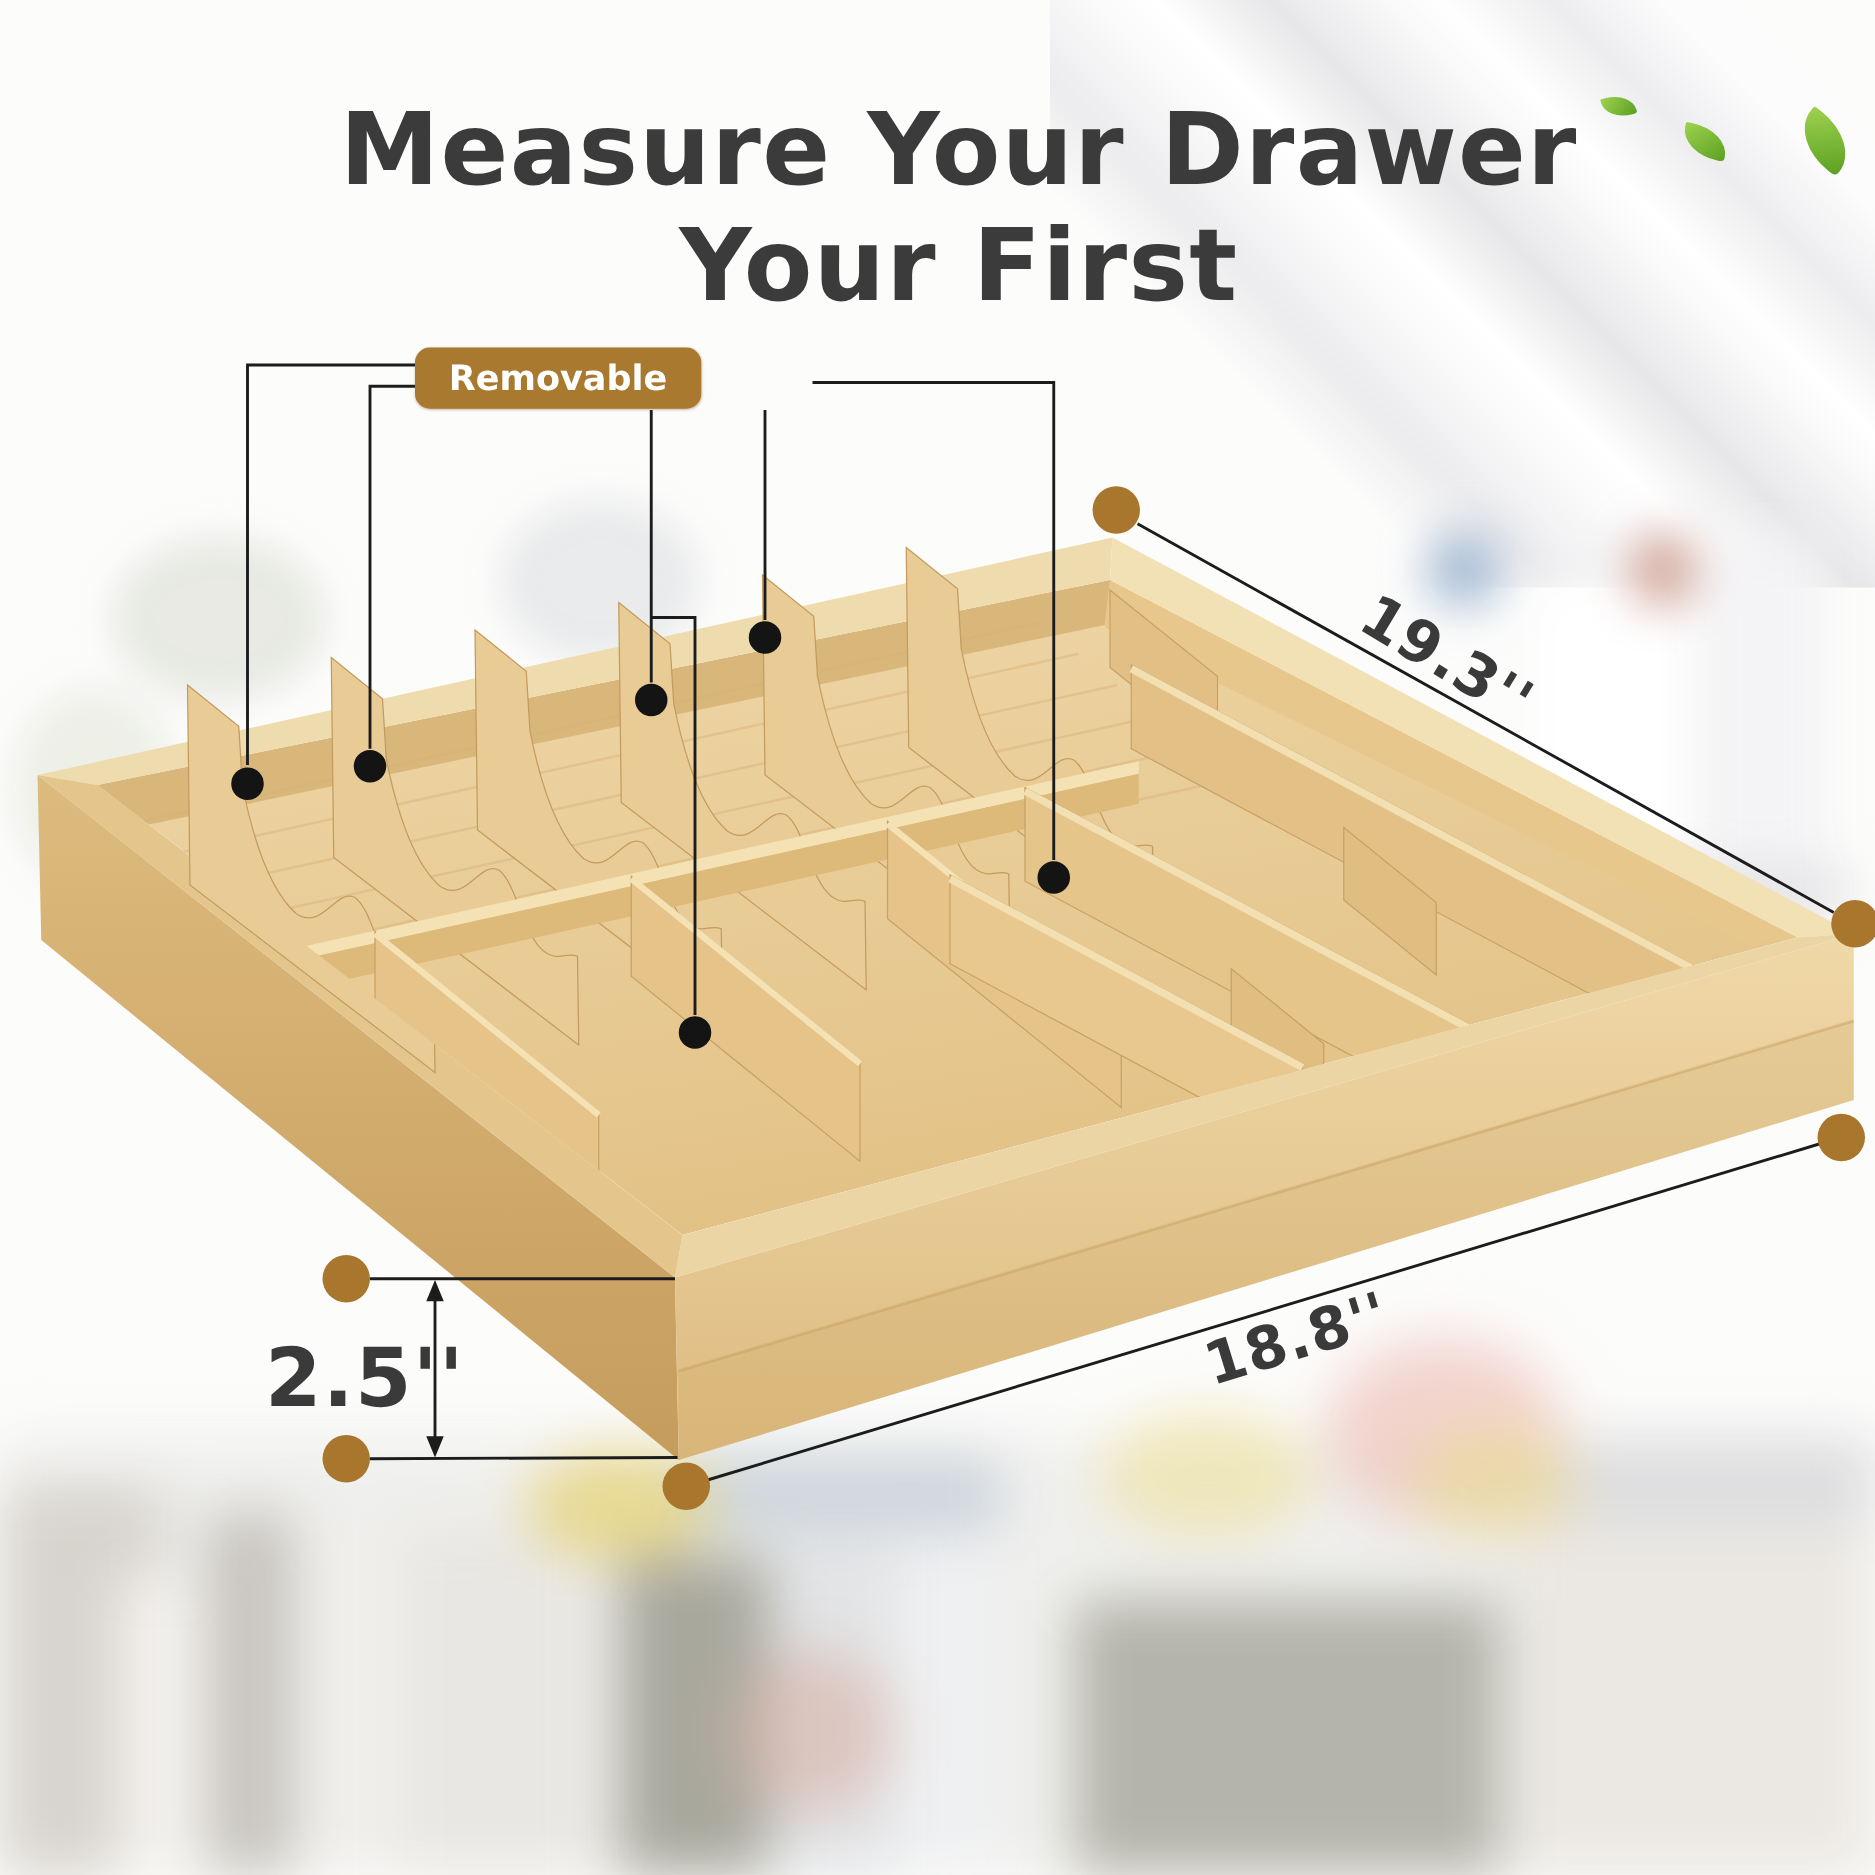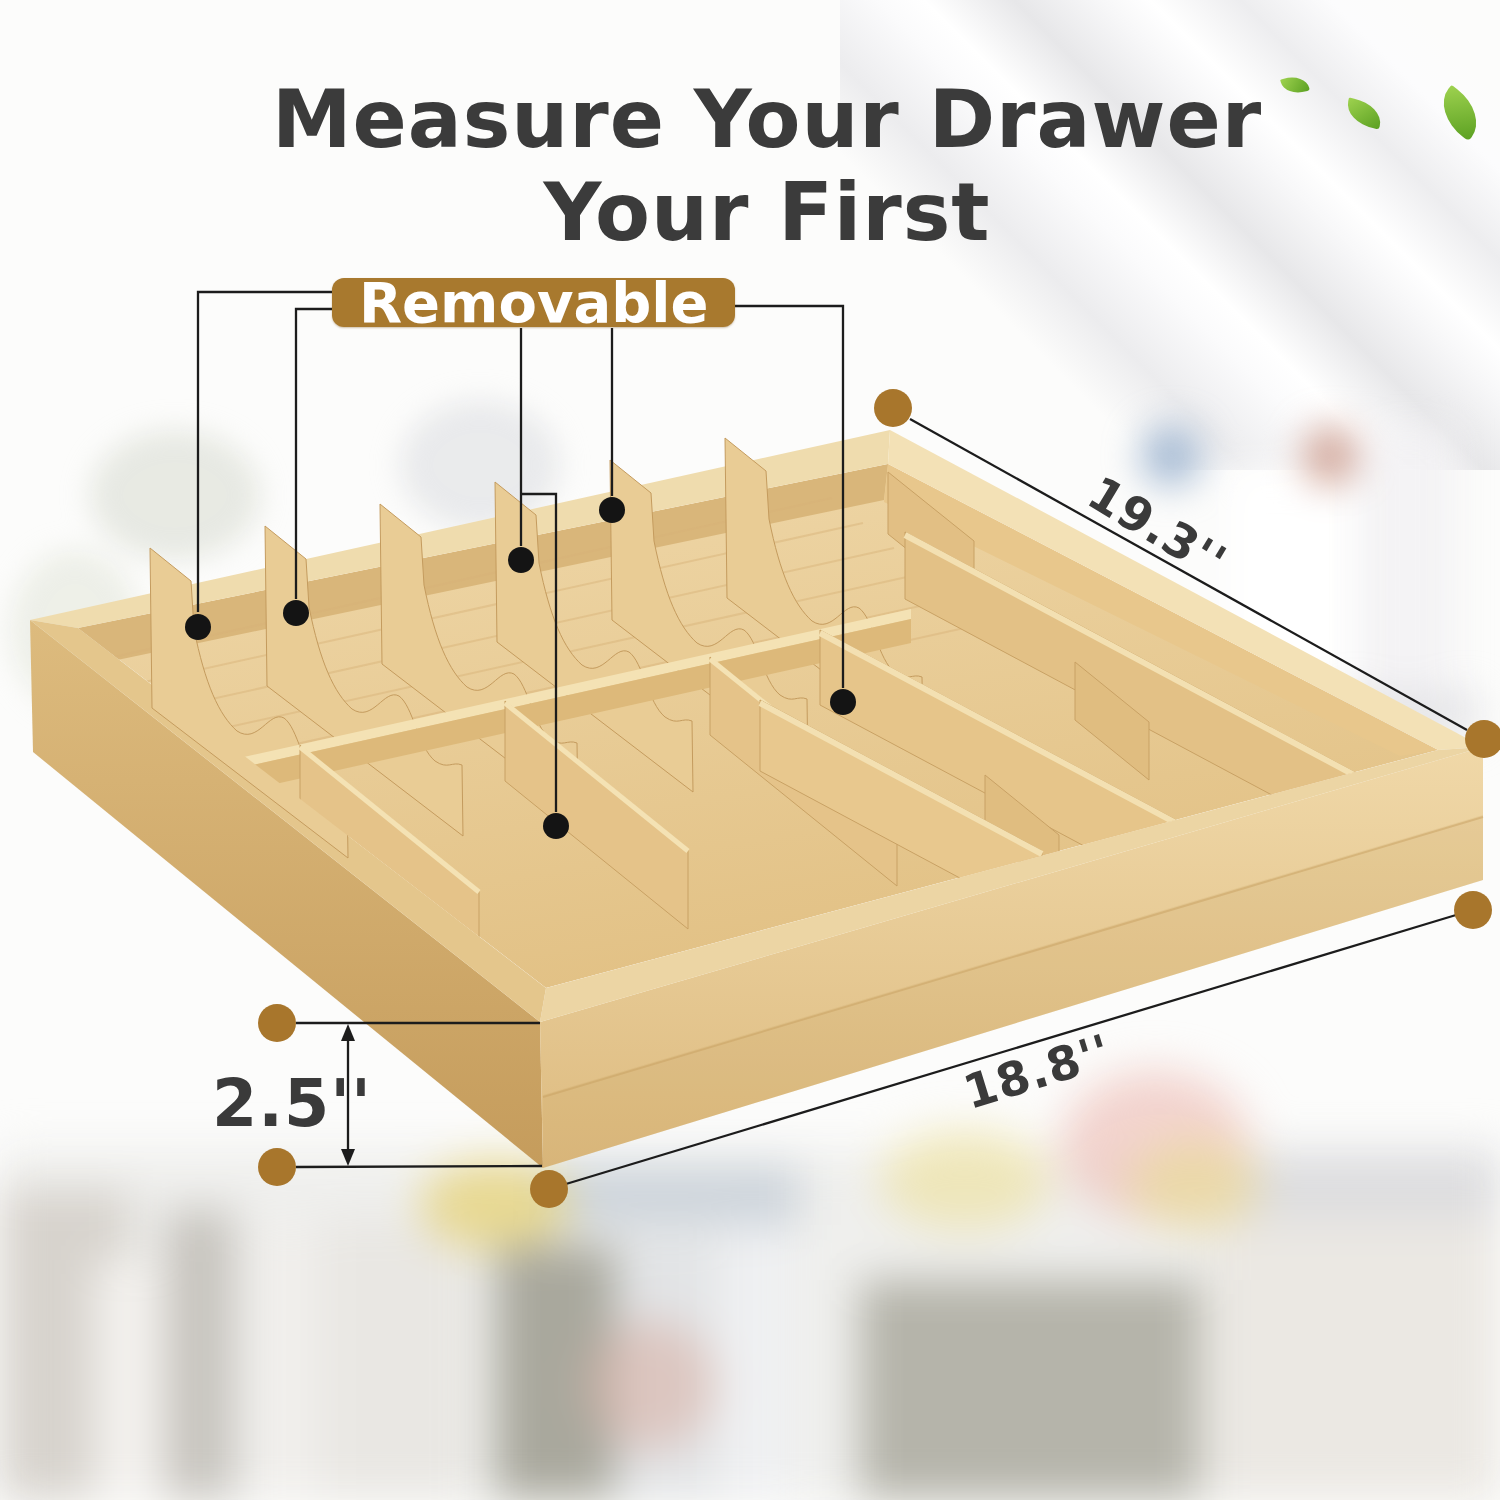--- a/index.html
+++ b/index.html
@@ -20,21 +20,21 @@
   .blur14{filter:blur(14px);}
   .blur18{filter:blur(18px);}
   .bottom-scene{left:0;top:1150px;width:1500px;height:350px;filter:blur(22px);}
   .bottom-scene .abs{position:absolute;}
 
   
   .overlay-svg{left:0;top:0;pointer-events:none;}
   .title{left:0;top:74px;width:1480px;text-align:center;color:#3b3b3b;
          font-size:80px;font-weight:800;line-height:1.16;letter-spacing:1px;margin-left:27px;}
   .badge{left:332px;top:278px;height:49px;padding:0 27px;border-radius:12px;
-         background:#a8792e;color:#ffffff;font-size:56px;font-weight:700;
+         background:#a8792e;color:#ffffff;font-size:28px;font-weight:700;
          display:flex;align-items:center;justify-content:center;
          box-shadow:0 1px 2px rgba(120,80,20,.35);}
   .dim{color:#3a3a3a;font-size:47px;font-weight:600;white-space:nowrap;
        letter-spacing:1px;}
   .dim-193{left:1082px;top:500px;transform:rotate(31deg);}
   .dim-188{left:962px;top:1044px;transform:rotate(-17deg);}
   .dim-25{left:212px;top:1066px;font-size:65px;}
 </style>
 </head>
 <body>

